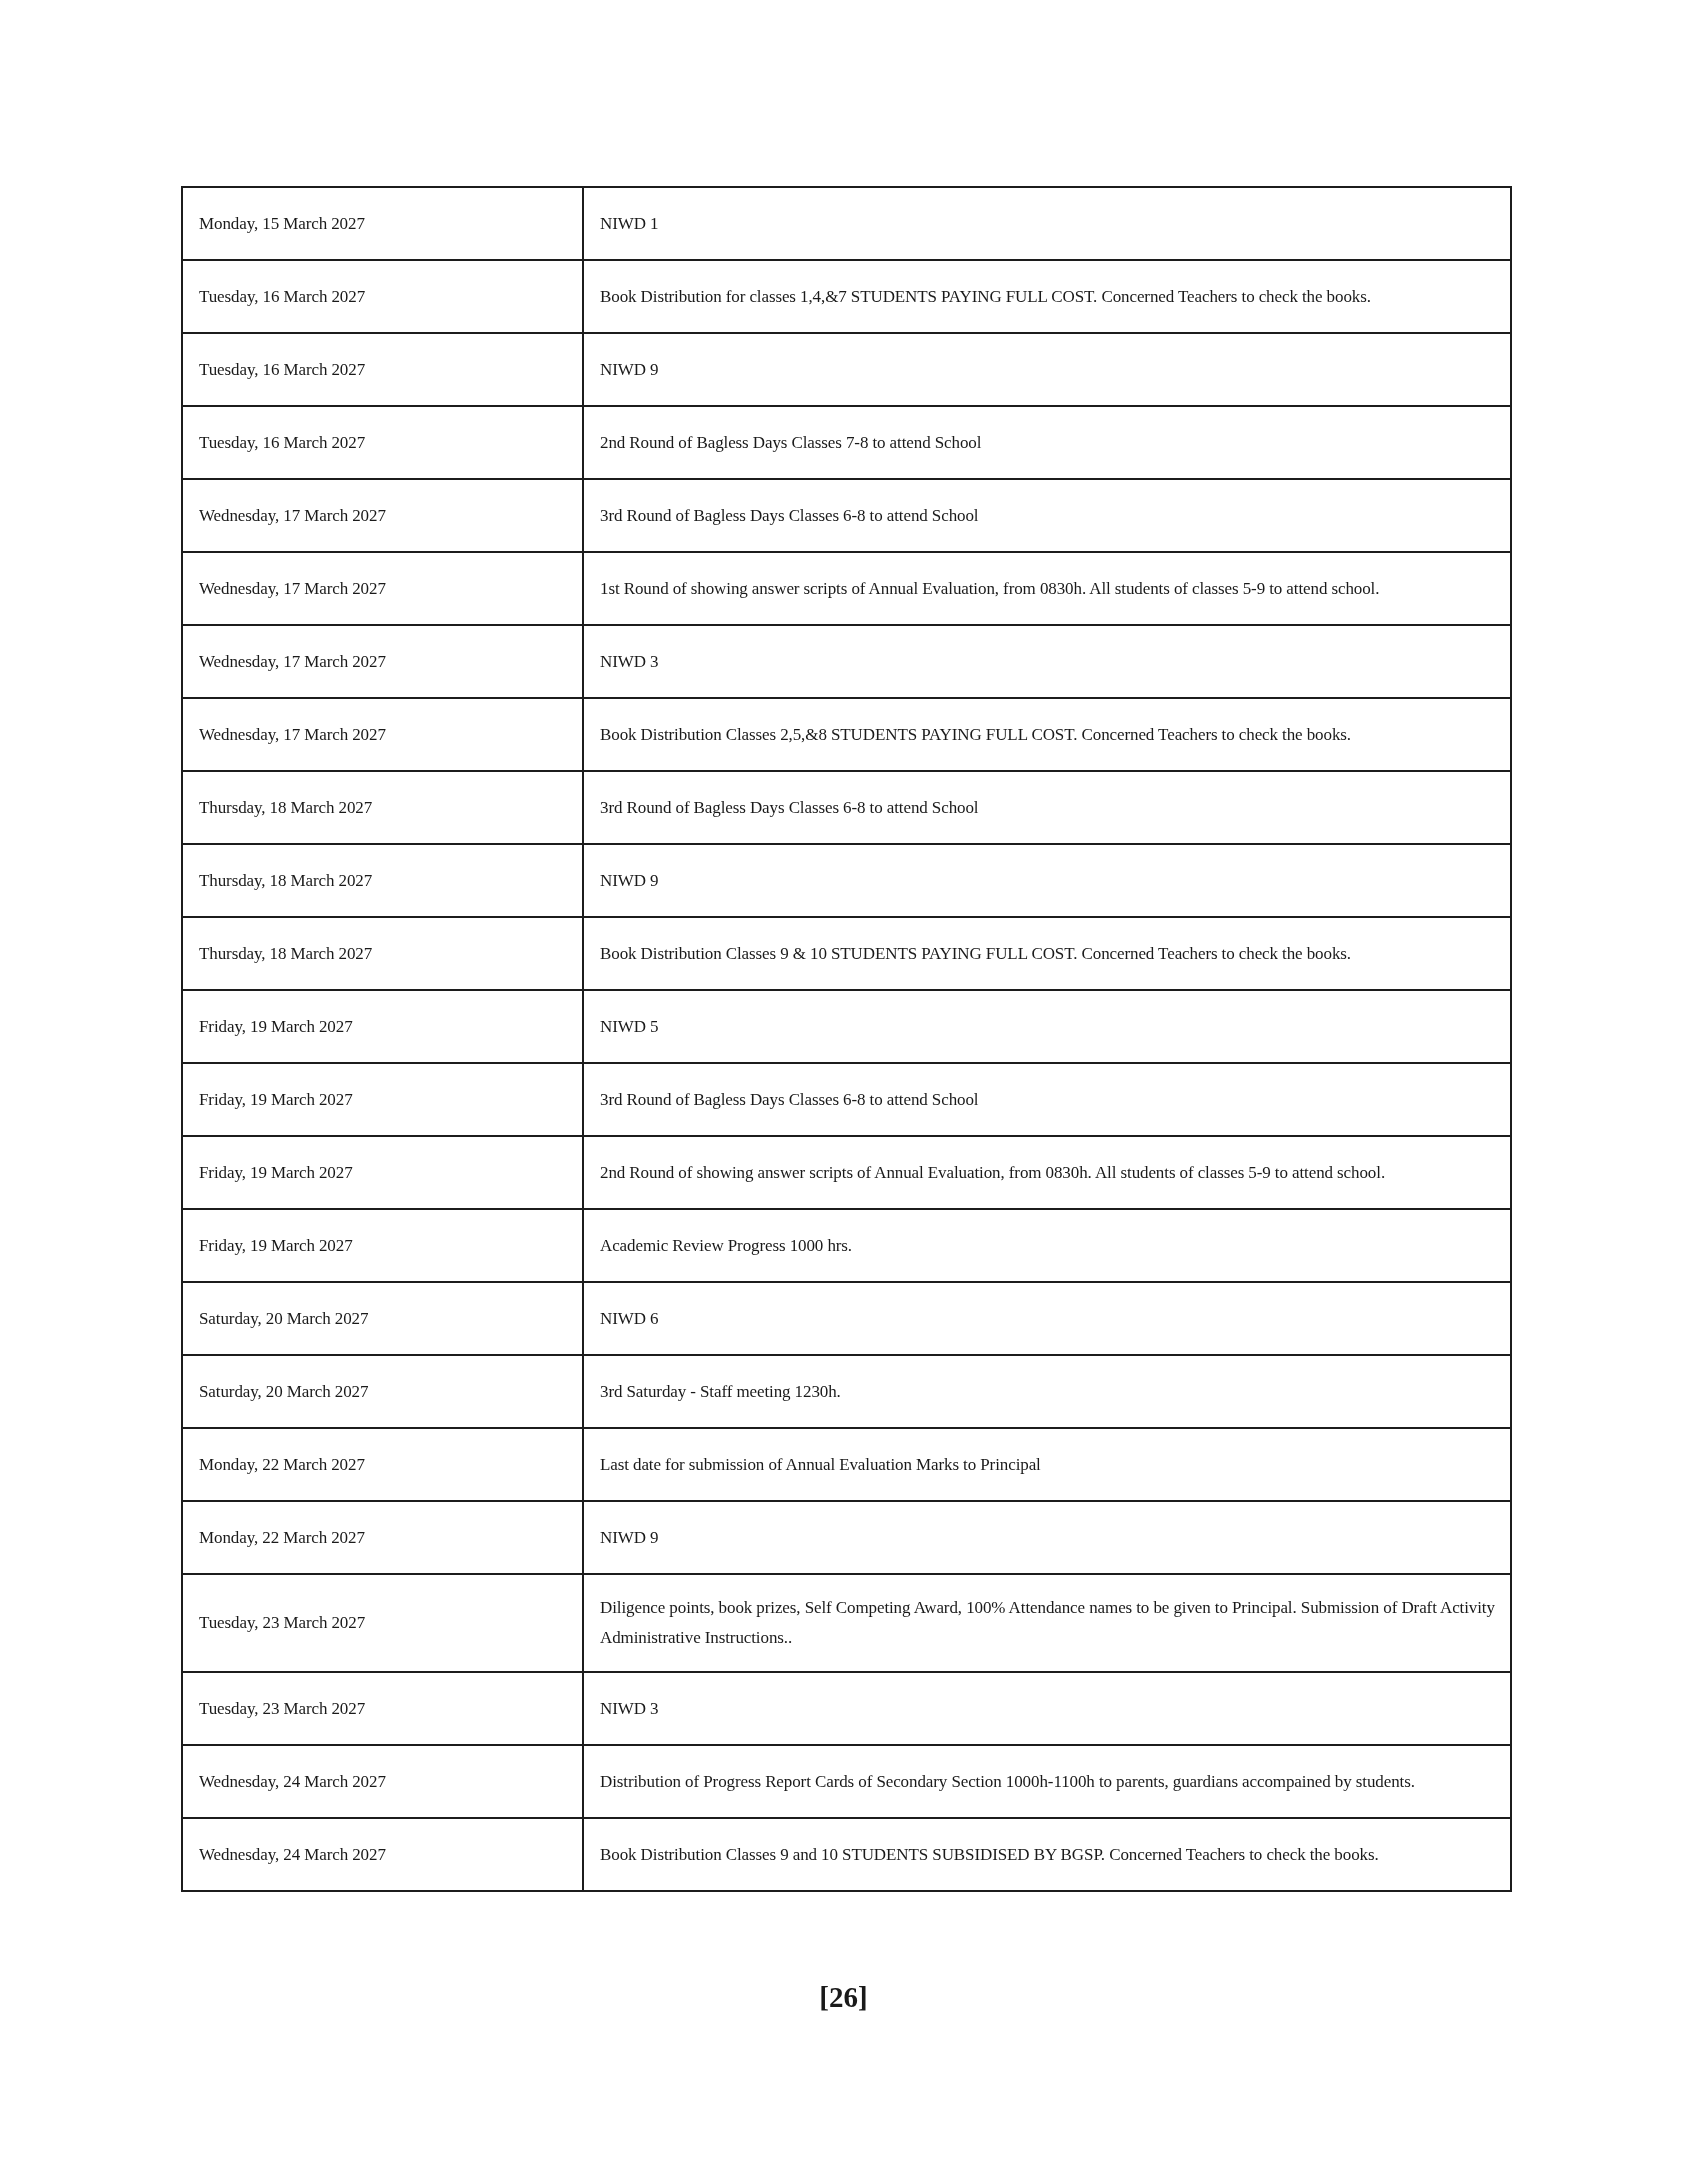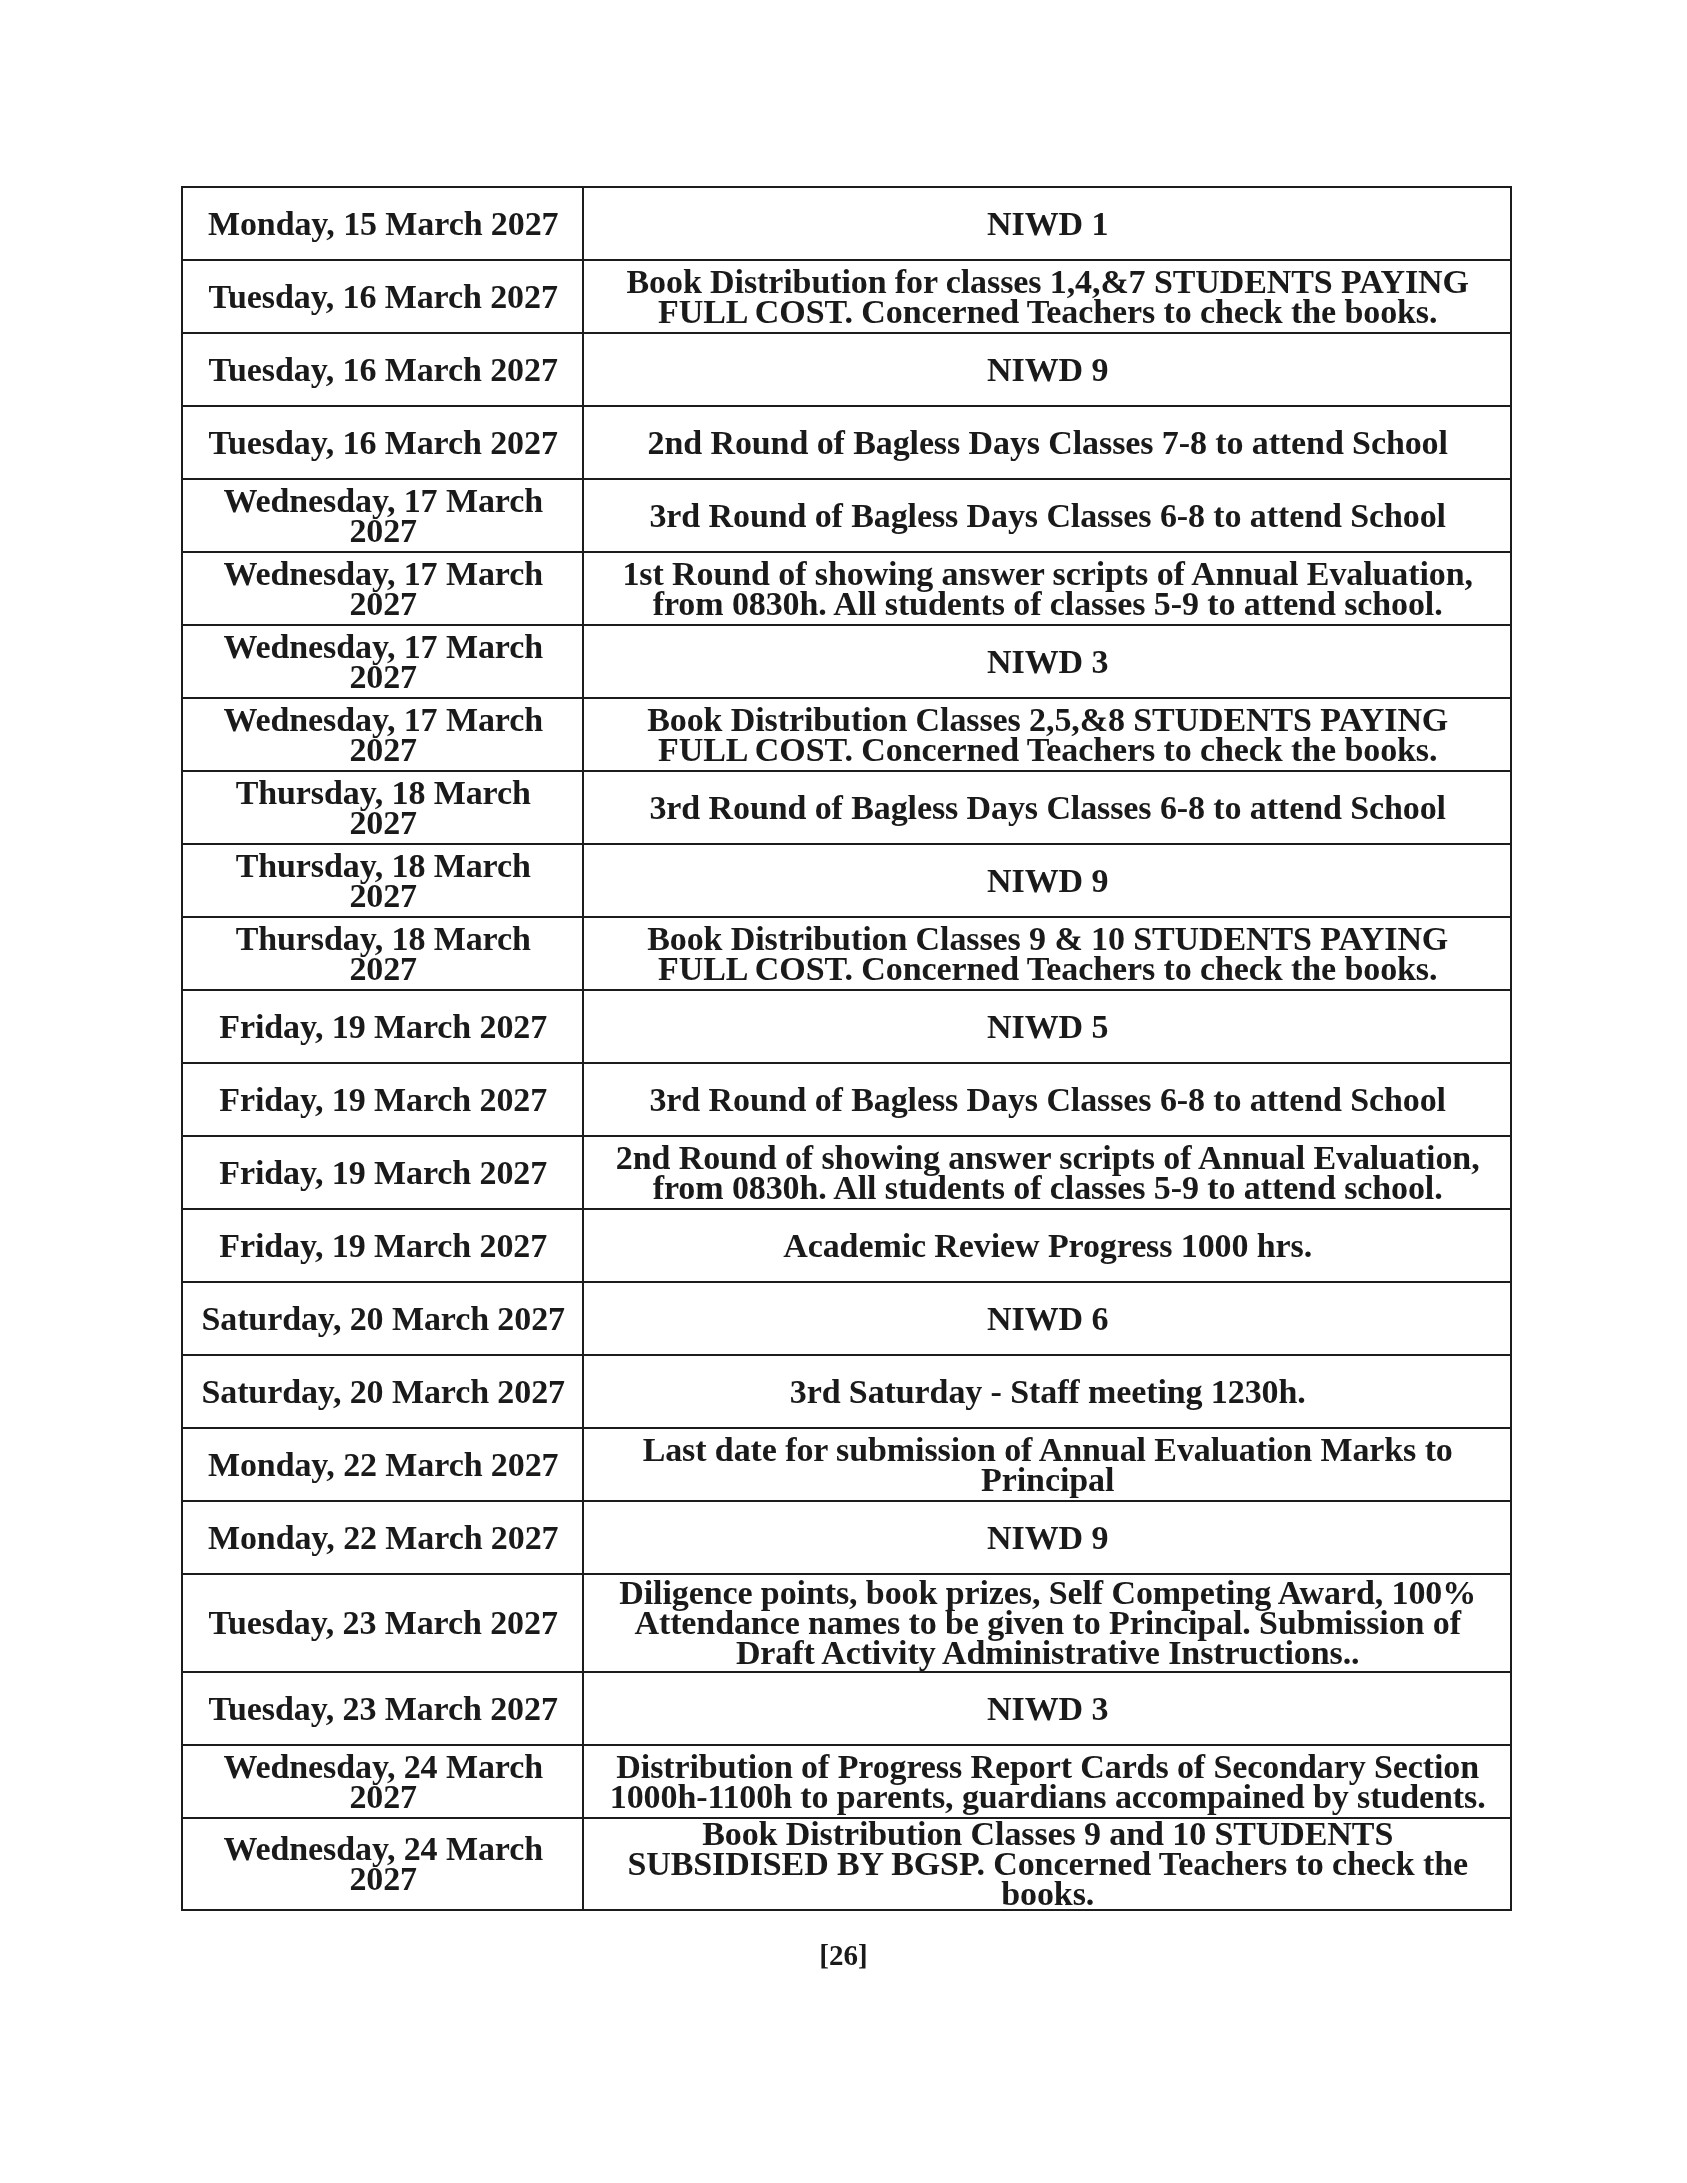--- a/index.html
+++ b/index.html
@@ -5,32 +5,31 @@
   html, body { margin: 0; padding: 0; background: #ffffff; }
   body { width: 1687px; height: 2183px; position: relative; overflow: hidden;
          font-family: "Liberation Serif", "DejaVu Serif", serif; color: #1a1a1a; }
   .page { position: absolute; left: 0; top: 0; width: 1687px; height: 2183px; background: #fff; }
   table.schedule {
     position: absolute; left: 181px; top: 186px; width: 1328px;
     border-collapse: collapse; table-layout: fixed;
   }
   table.schedule td {
     border: 2.6px solid #1c1c1c;
-    font-weight: bold; font-size: 34px; line-height: 30px;
+    font-weight: normal; font-size: 17px; line-height: 30px;
     vertical-align: middle; padding: 0 14.6px 0 16px;
     letter-spacing: -0.1px;
-    text-align: center;
   }
   table.schedule col.c1 { width: 401px; }
   table.schedule col.c2 { width: 928px; }
   tr.h1 td { height: 71px; }
   tr.h2 td { height: 71px; }
   tr.h3 td { height: 96px; border-radius: 28px; }
   .page-number {
-    position: absolute; left: 0; width: 1687px; top: 1939px; text-align: center;
+    position: absolute; left: 0; width: 1687px; top: 1981px; text-align: center;
     font-weight: bold; font-size: 29px; font-family: "Liberation Serif", "DejaVu Serif", serif;
   }
 </style>
 </head>
 <body>
 
 <div class="page">
   <table class="schedule">
     <colgroup>
         <col class="c1">

